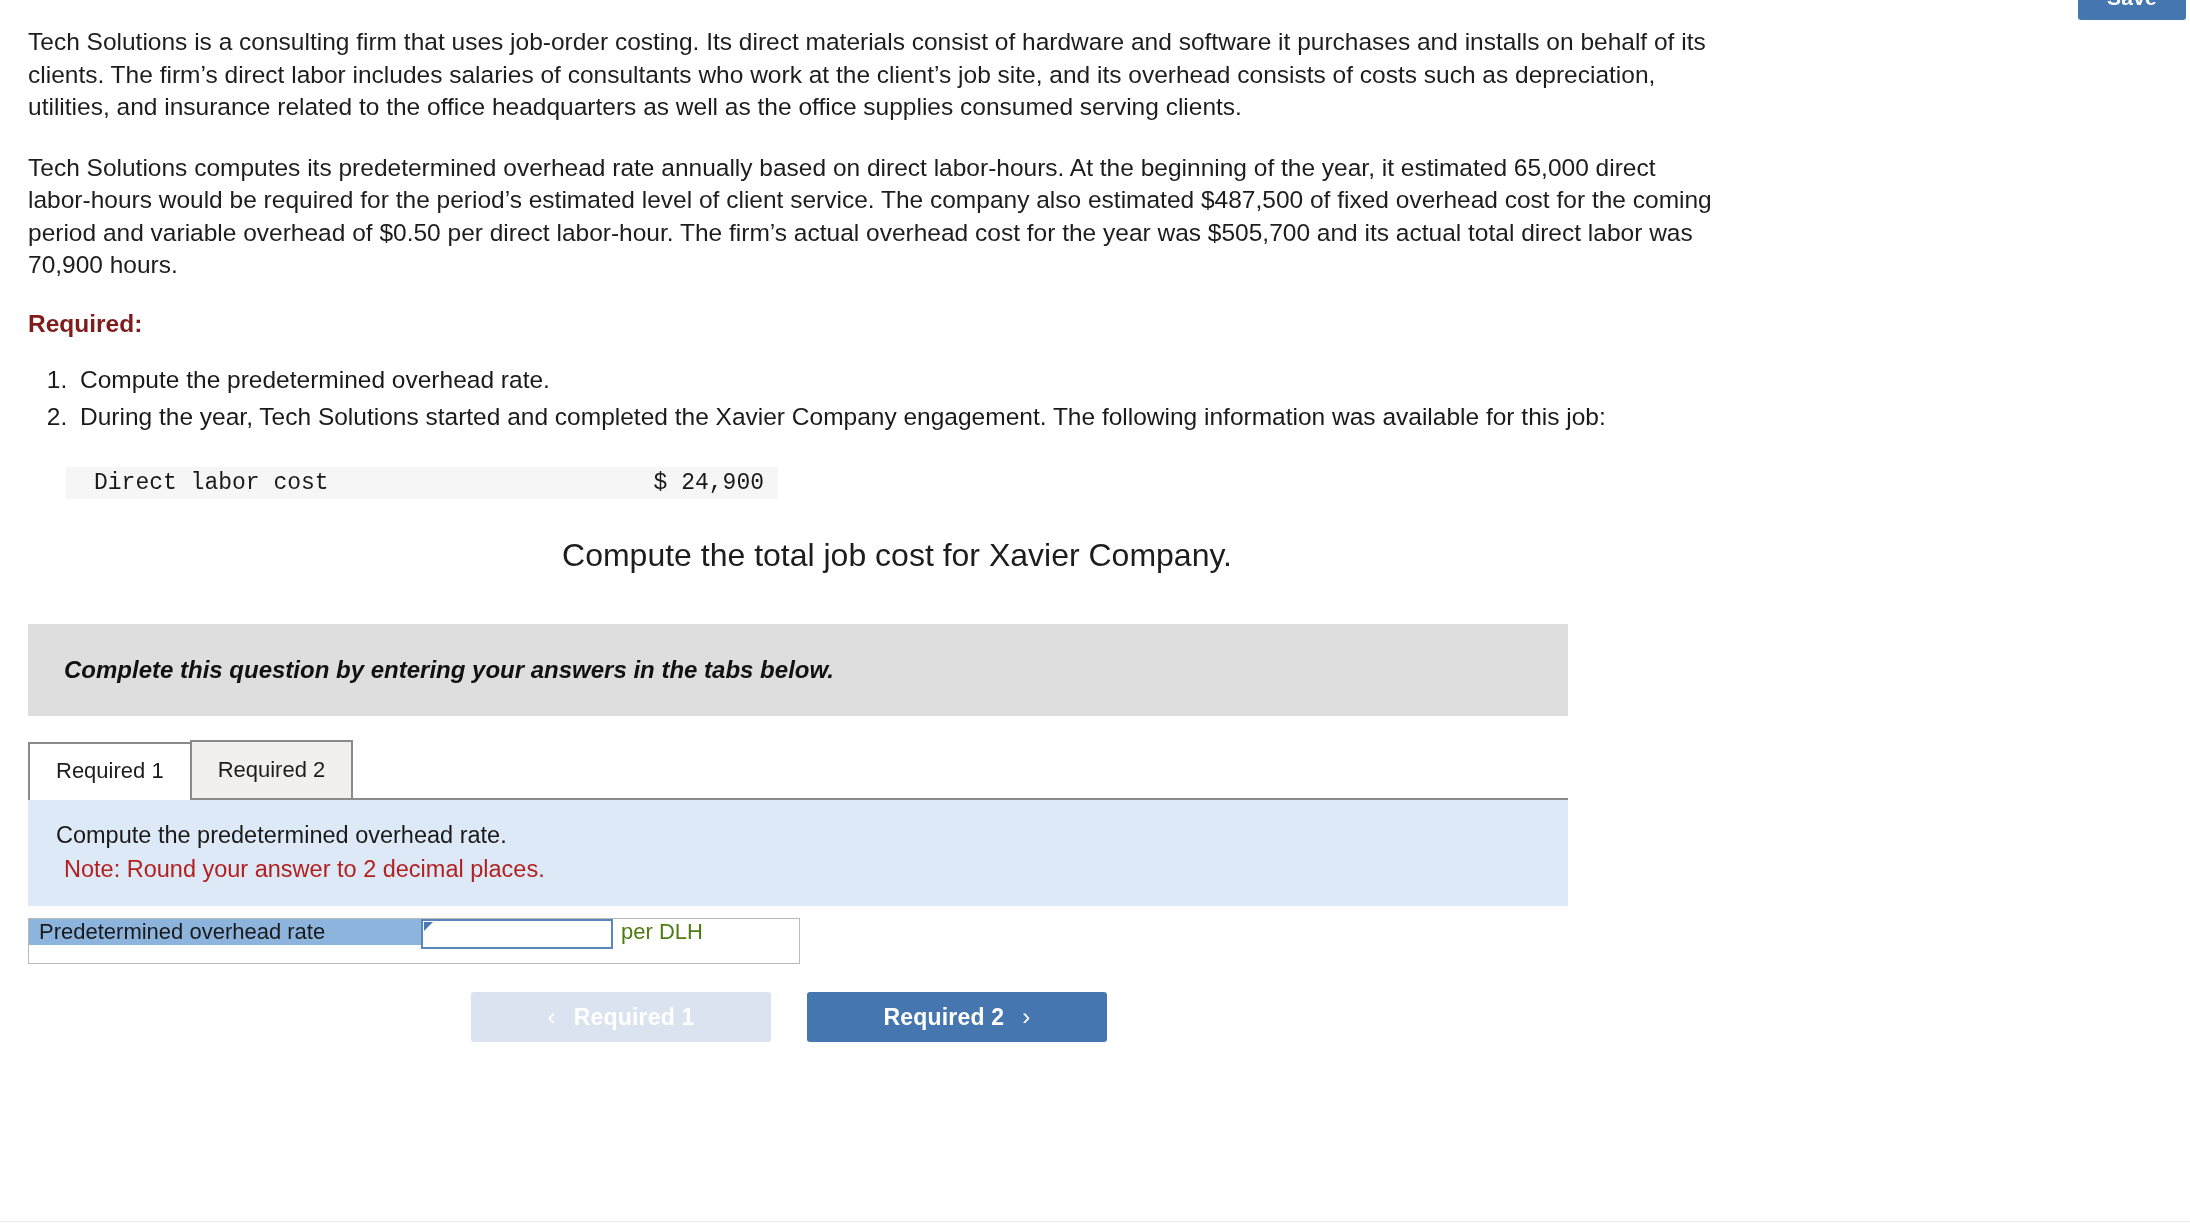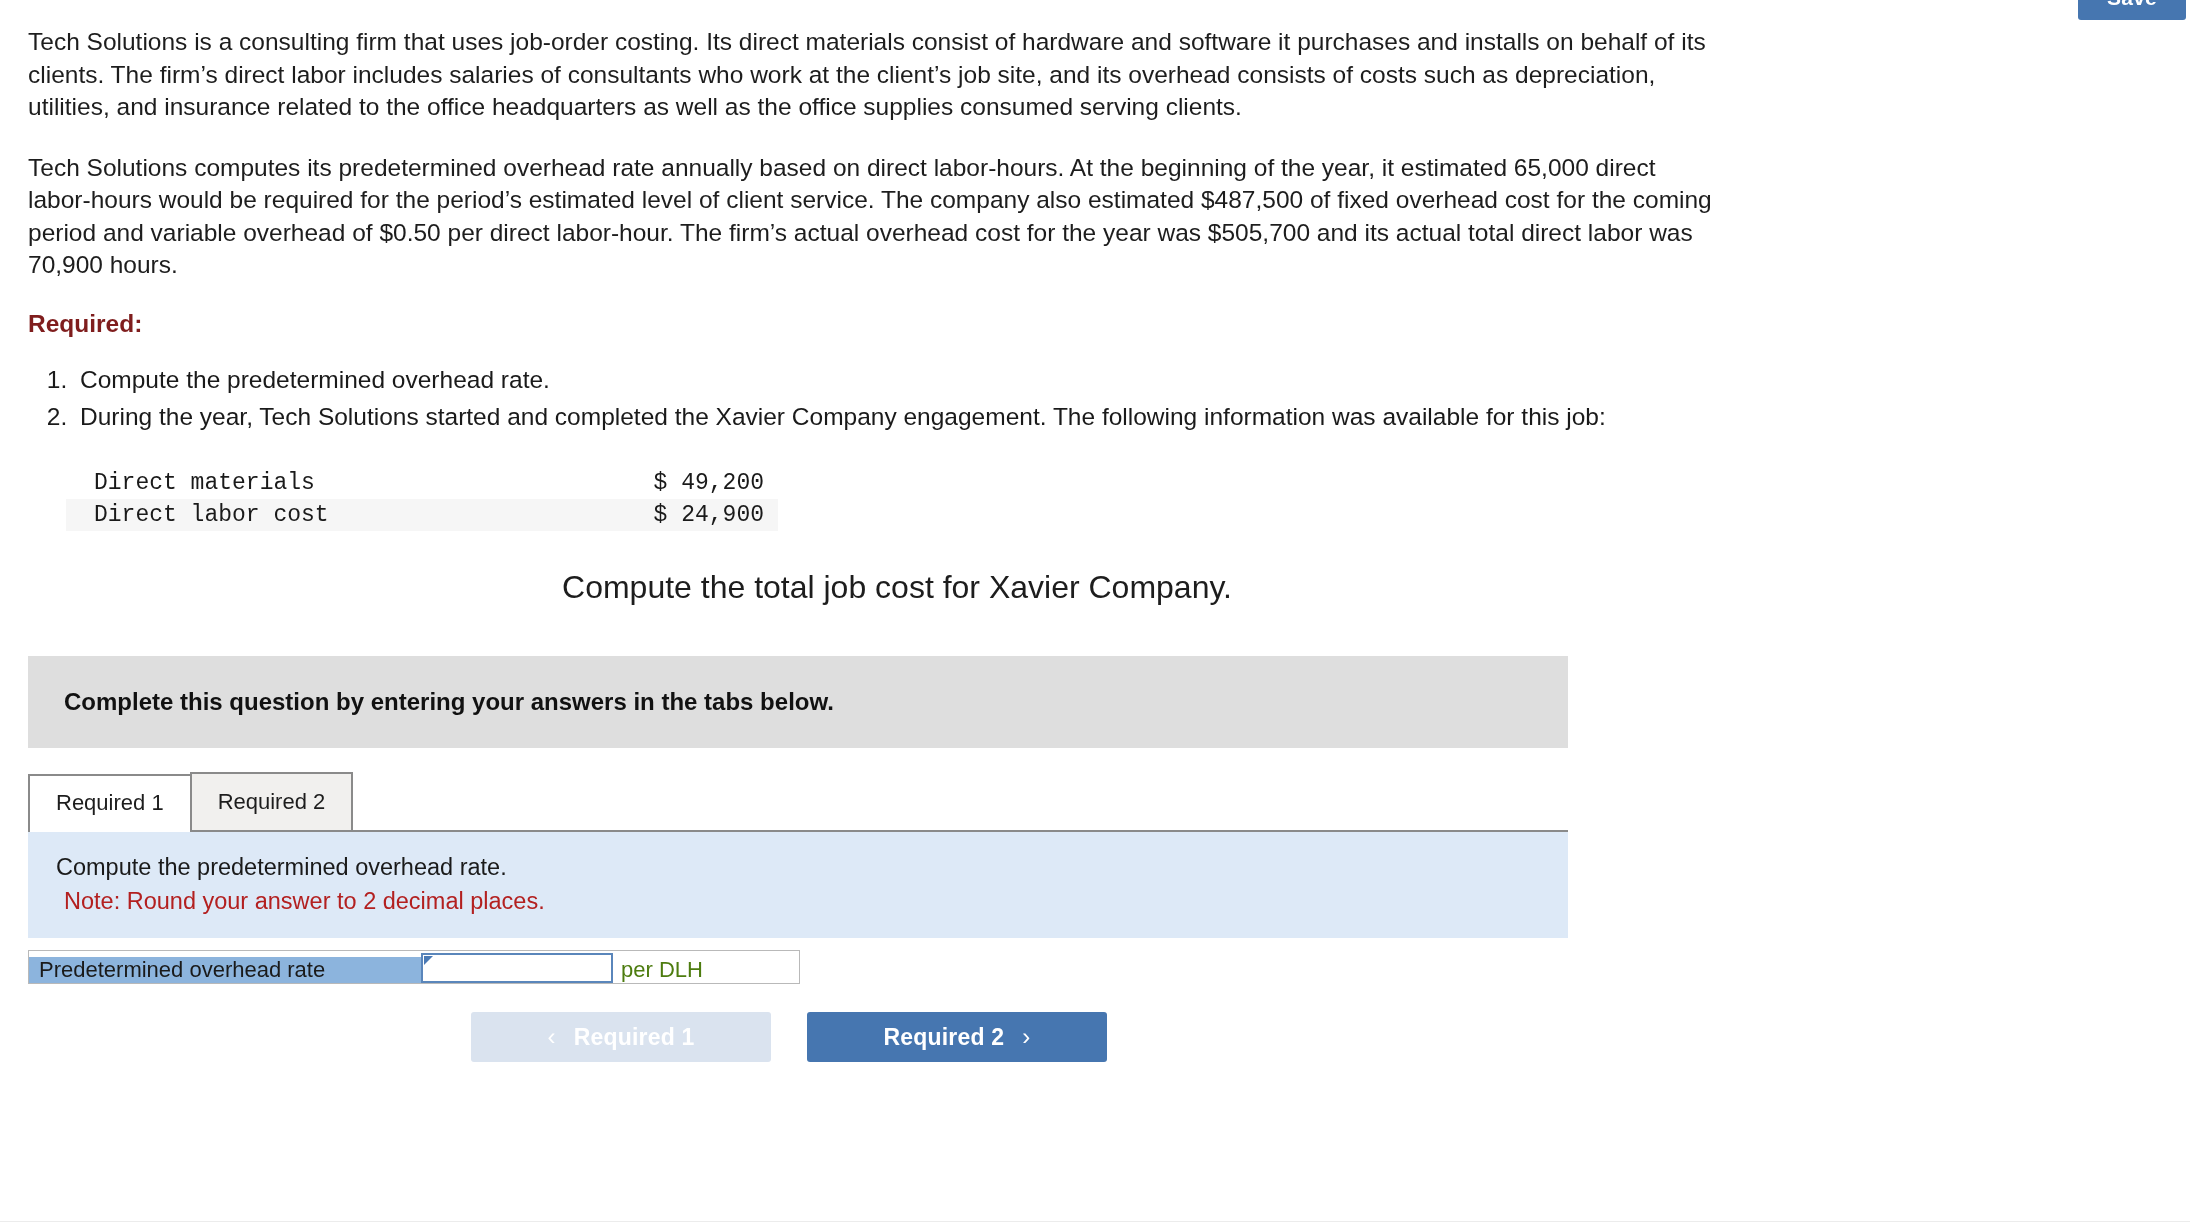--- a/index.html
+++ b/index.html
@@ -100,20 +100,21 @@
   }
 
   
   .gray-banner {
     margin: 50px 16px 0 0;
     width: 1540px;
     height: 92px;
     background: #dedede;
     display: flex;
     align-items: center;
+    font-style: italic;
   }
   .gray-banner-text {
     font-size: 24px;
     font-weight: bold;
     color: #111111;
     padding-left: 36px;
   }
 
   
   .tab-strip {
@@ -166,22 +167,22 @@
     font-size: 23.5px;
     color: #b32020;
     line-height: 1.45;
     margin-left: 8px;
   }
 
   
   .answer-row {
     margin-top: 12px;
     display: flex;
-    align-items: flex-end;
-    height: 34px;
+    align-items: flex-start;
+    height: 46px;
     width: 772px;
     border: 1px solid #b9b9b9;
     box-sizing: border-box;
     background: #ffffff;
   }
   .answer-label {
     width: 392px;
     background: #8cb4dd;
     display: flex;
     align-items: center;
@@ -284,24 +285,20 @@
 
   <div class="required-heading">Required:</div>
 
   <ol class="req-list">
     <li>Compute the predetermined overhead rate.</li>
     <li>During the year, Tech Solutions started and completed the Xavier Company engagement. The following information was available for this job:</li>
   </ol>
 
   <table class="mono-table">
     <tbody>
-      <tr>
-        <td class="lbl">Direct materials</td>
-        <td class="val">$ 49,200</td>
-      </tr>
       <tr class="striped">
         <td class="lbl">Direct labor cost</td>
         <td class="val">$ 24,900</td>
       </tr>
     </tbody>
   </table>
 
   <div class="compute-line">Compute the total job cost for Xavier Company.</div>
 
   <div class="gray-banner">

